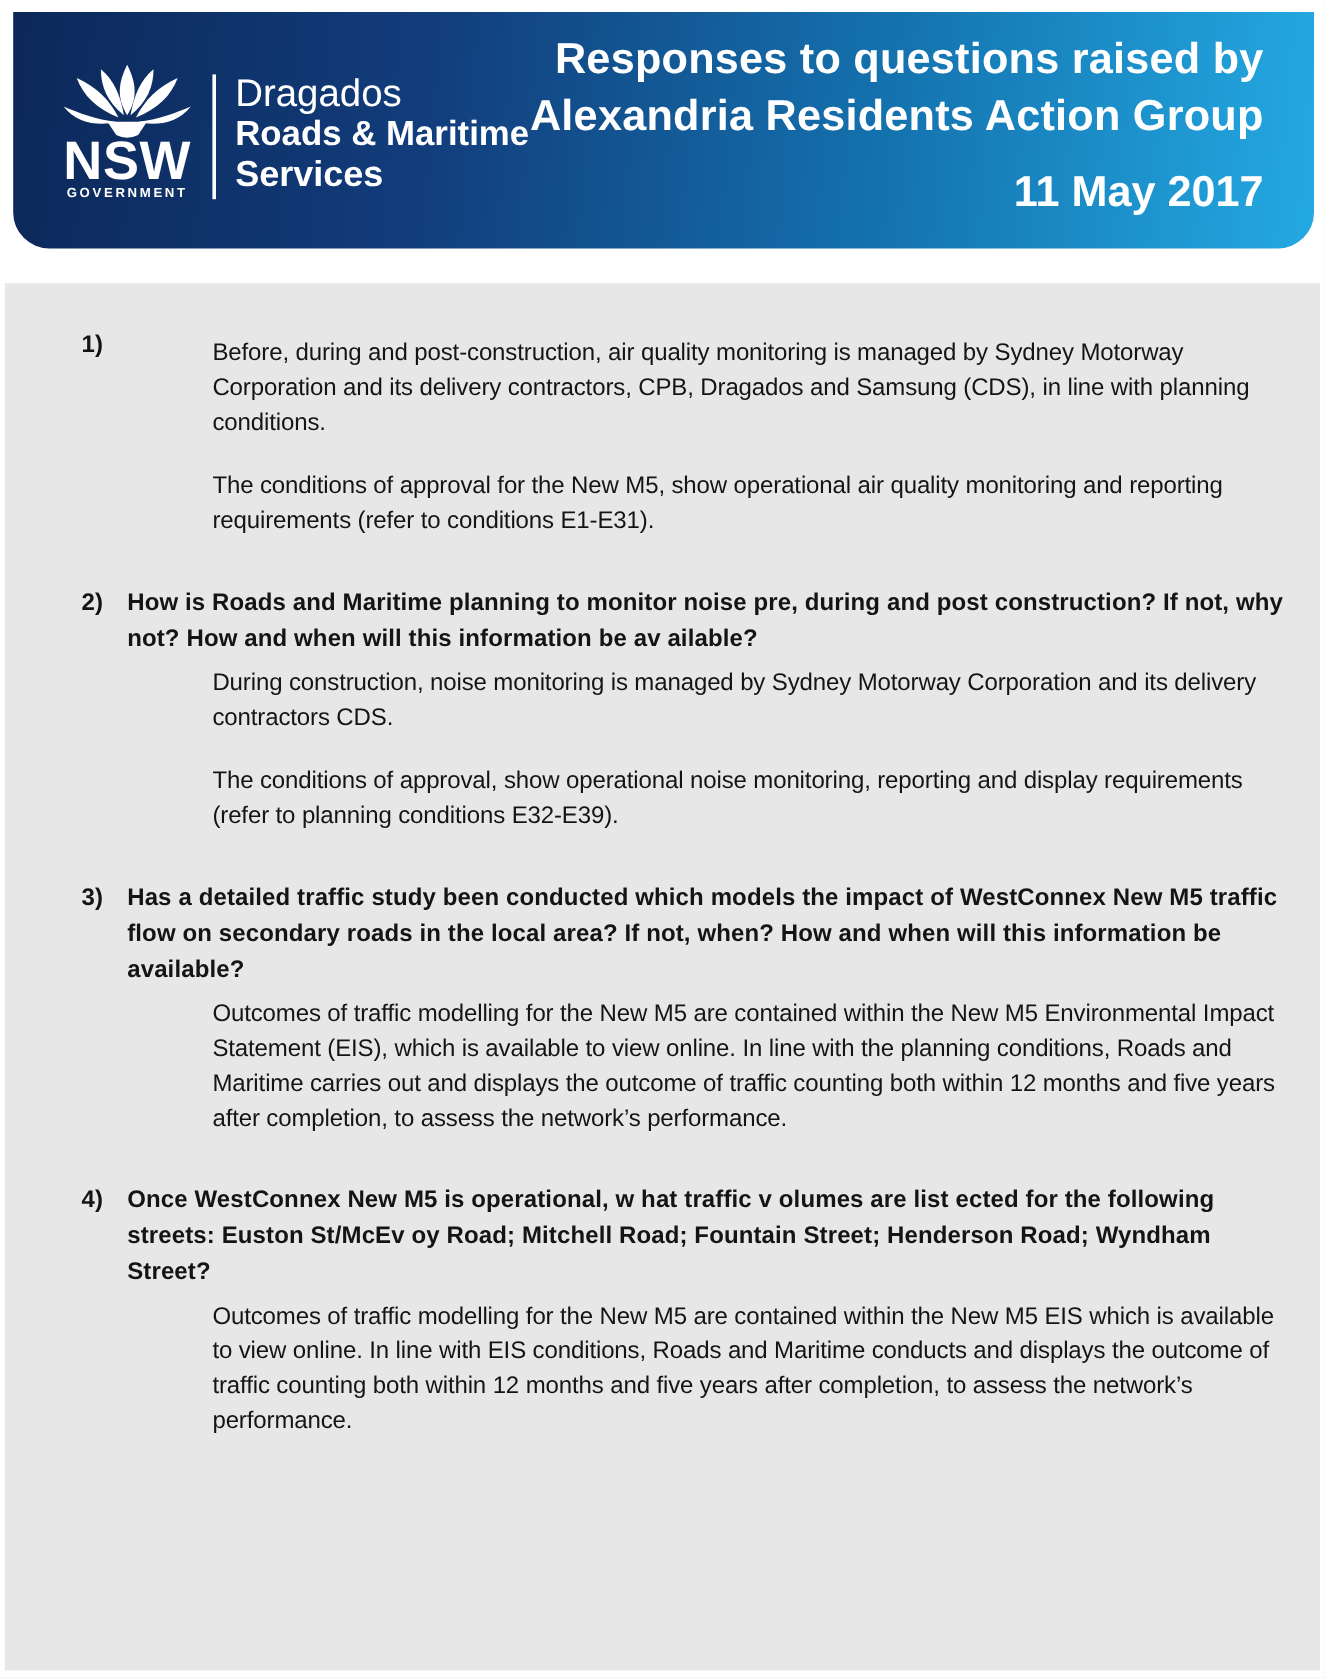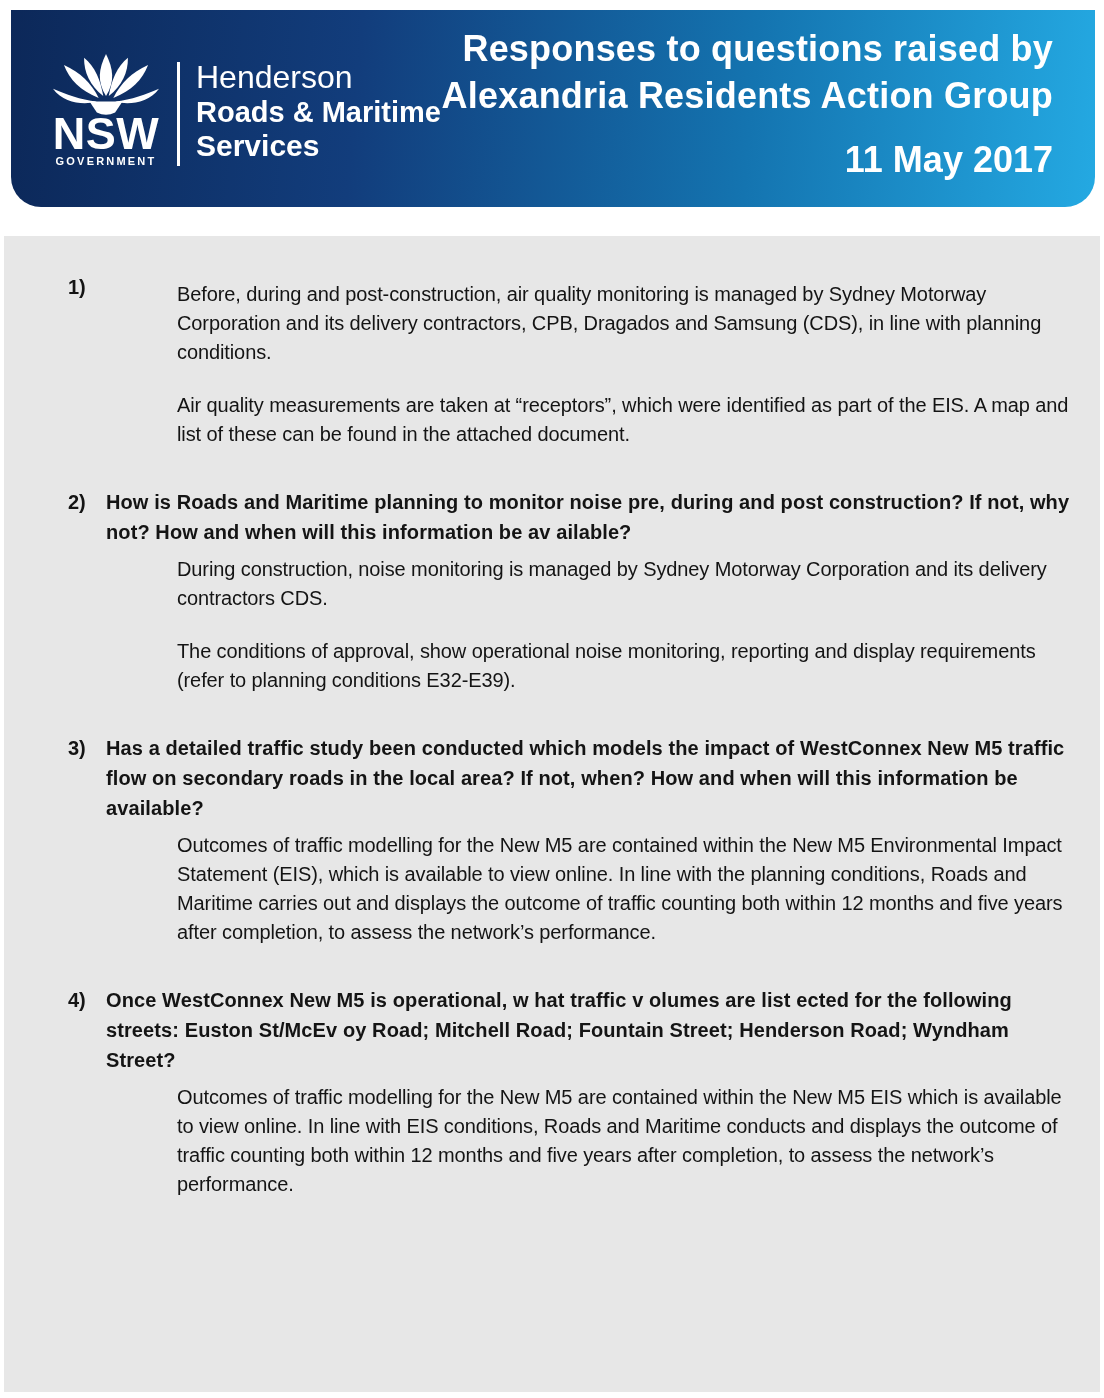--- a/index.html
+++ b/index.html
@@ -112,21 +112,21 @@
             <path d="M2 38 C16 44 32 50 50 52 C36 56 14 54 2 38 Z"></path>
             <path d="M118 38 C104 44 88 50 70 52 C84 56 106 54 118 38 Z"></path>
             <path d="M42 52 L78 52 L70 64 Q60 69 50 64 Z"></path>
           </g>
         </svg>
         <div class="nsw-word">NSW</div>
         <div class="gov-word">GOVERNMENT</div>
       </div>
       <div class="logo-divider"></div>
       <div class="agency">
-        <div class="a1">Henderson</div>
+        <div class="a1">Dragados</div>
         <div class="a2">Roads &amp; Maritime</div>
         <div class="a3">Services</div>
       </div>
     </div>
 
     <div class="titles">
       <div class="doc-title">
         <span>Responses to questions raised by</span><br>
         <span>Alexandria Residents Action Group</span>
       </div>
@@ -134,21 +134,21 @@
     </div>
   </header>
 
   <main class="content">
     <div id="qa-list">
   <section class="qa-item">
     <div class="qa-number">1)</div>
     <div class="qa-body">
       <div class="qa-answers">
               <p class="qa-answer">Before, during and post-construction, air quality monitoring is managed by Sydney Motorway Corporation and its delivery contractors, CPB, Dragados and Samsung (CDS), in line with planning conditions.</p>
-              <p class="qa-answer">Air quality measurements are taken at “receptors”, which were identified as part of the EIS. A map and list of these can be found in the attached document.</p>
+              <p class="qa-answer">The conditions of approval for the New M5, show operational air quality monitoring and reporting requirements (refer to conditions E1-E31).</p>
             </div>
     </div>
   </section>
 
   <section class="qa-item">
     <div class="qa-number">2)</div>
     <div class="qa-body">
       <div class="qa-question">How is Roads and Maritime planning to monitor noise pre, during and post construction? If not, why not? How and when will this information be av ailable?</div>
       <div class="qa-answers">
               <p class="qa-answer">During construction, noise monitoring is managed by Sydney Motorway Corporation and its delivery contractors CDS.</p>

